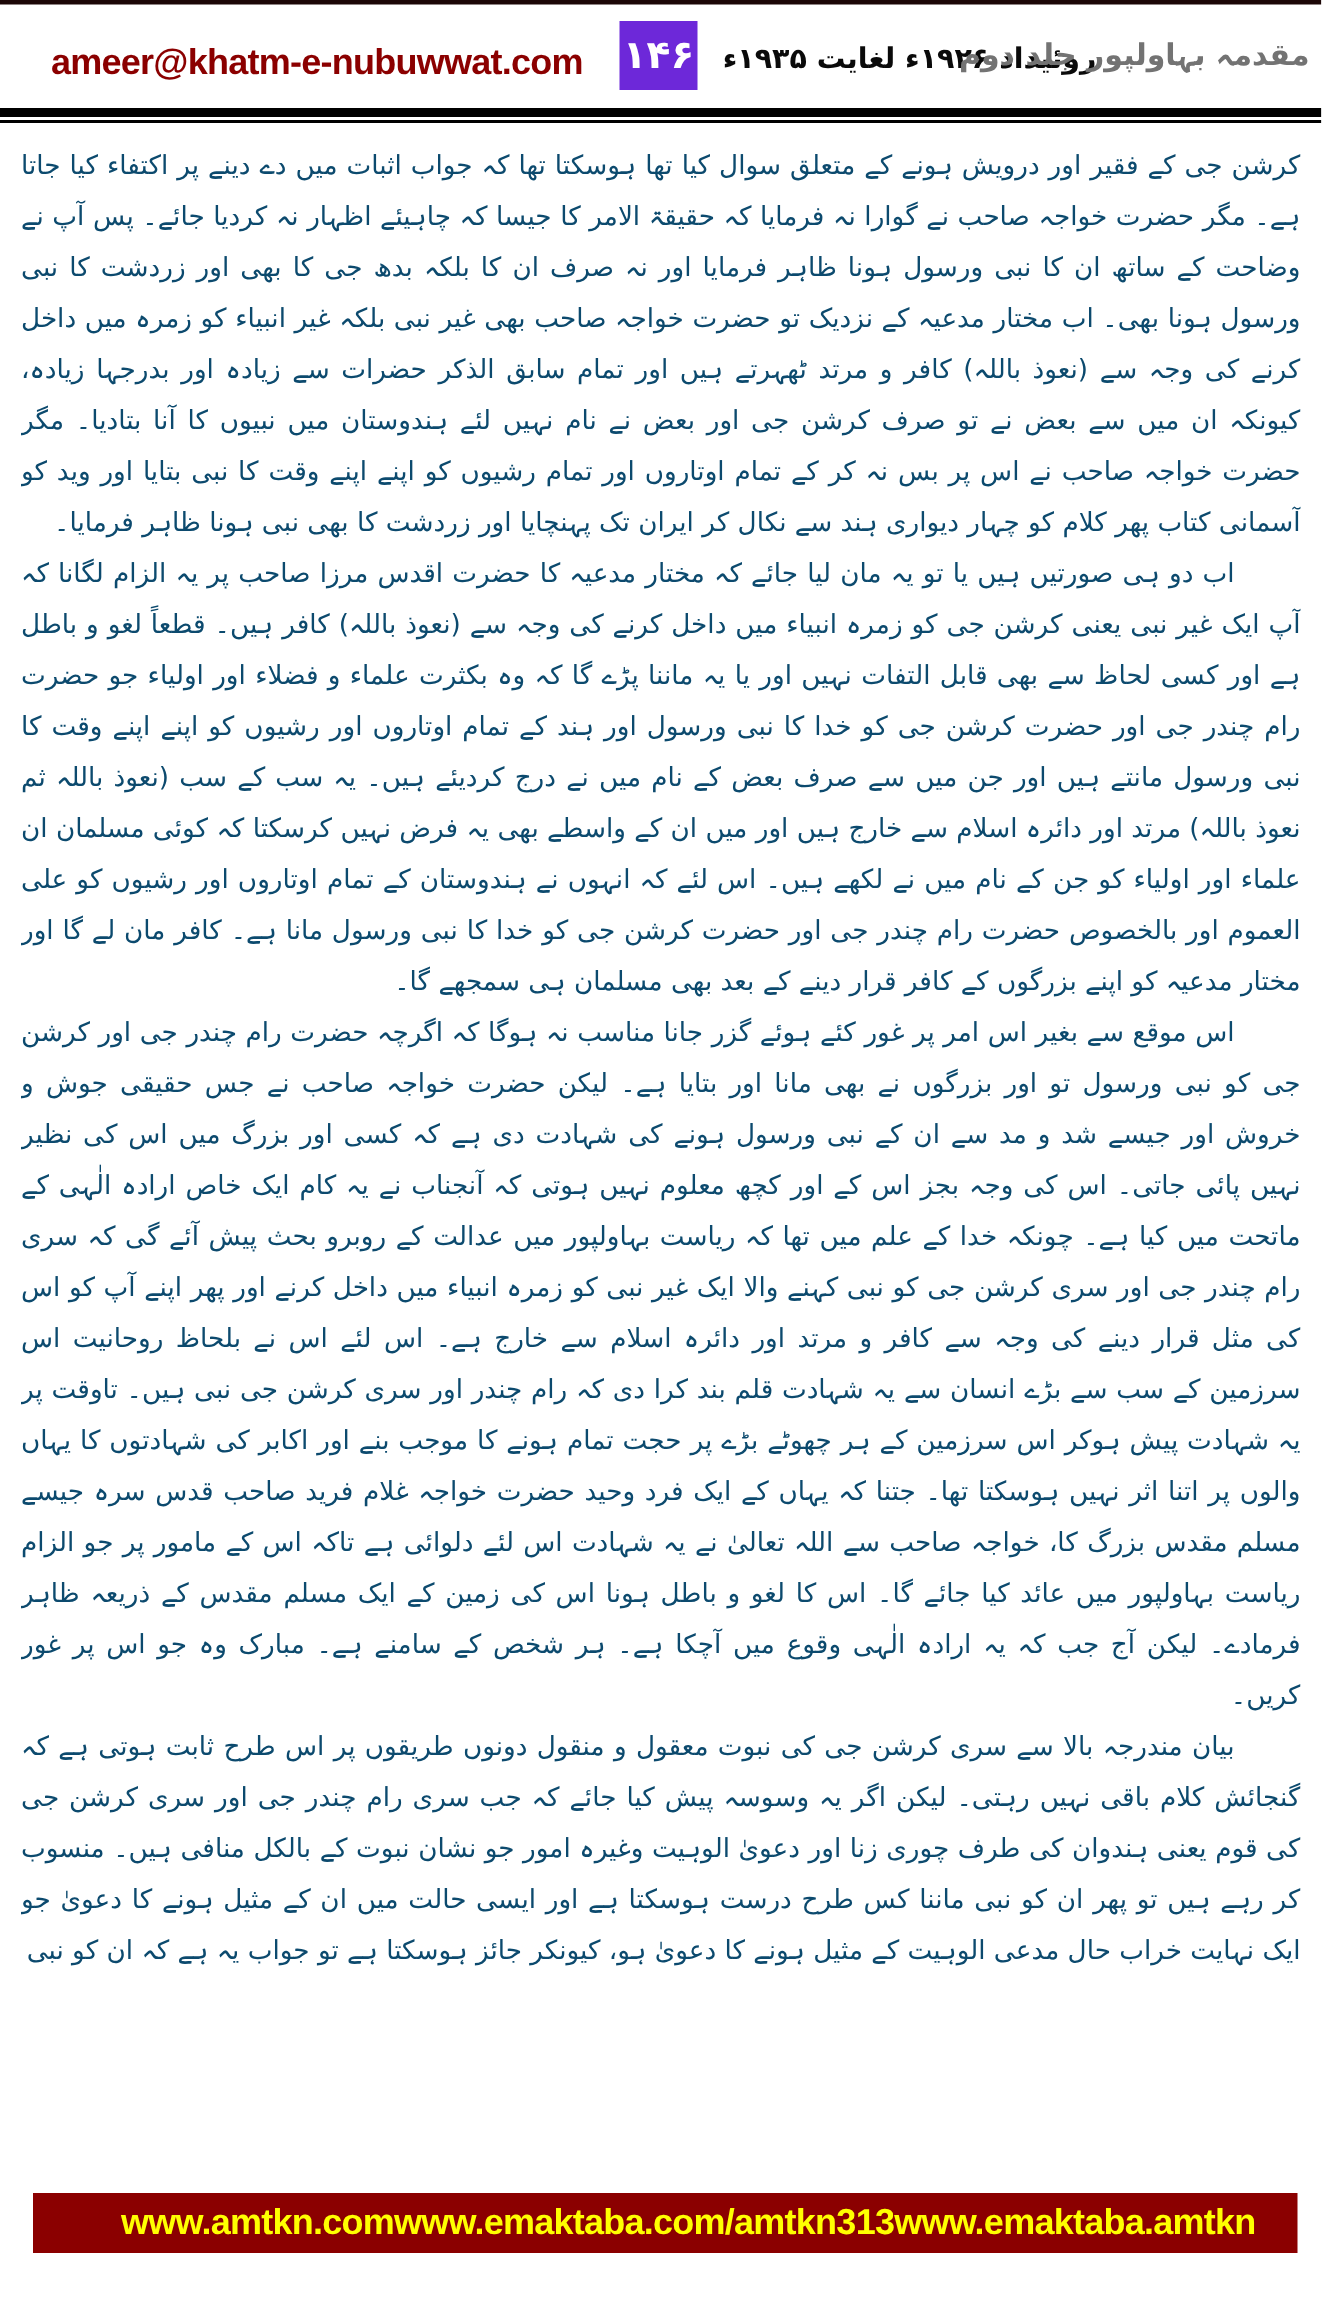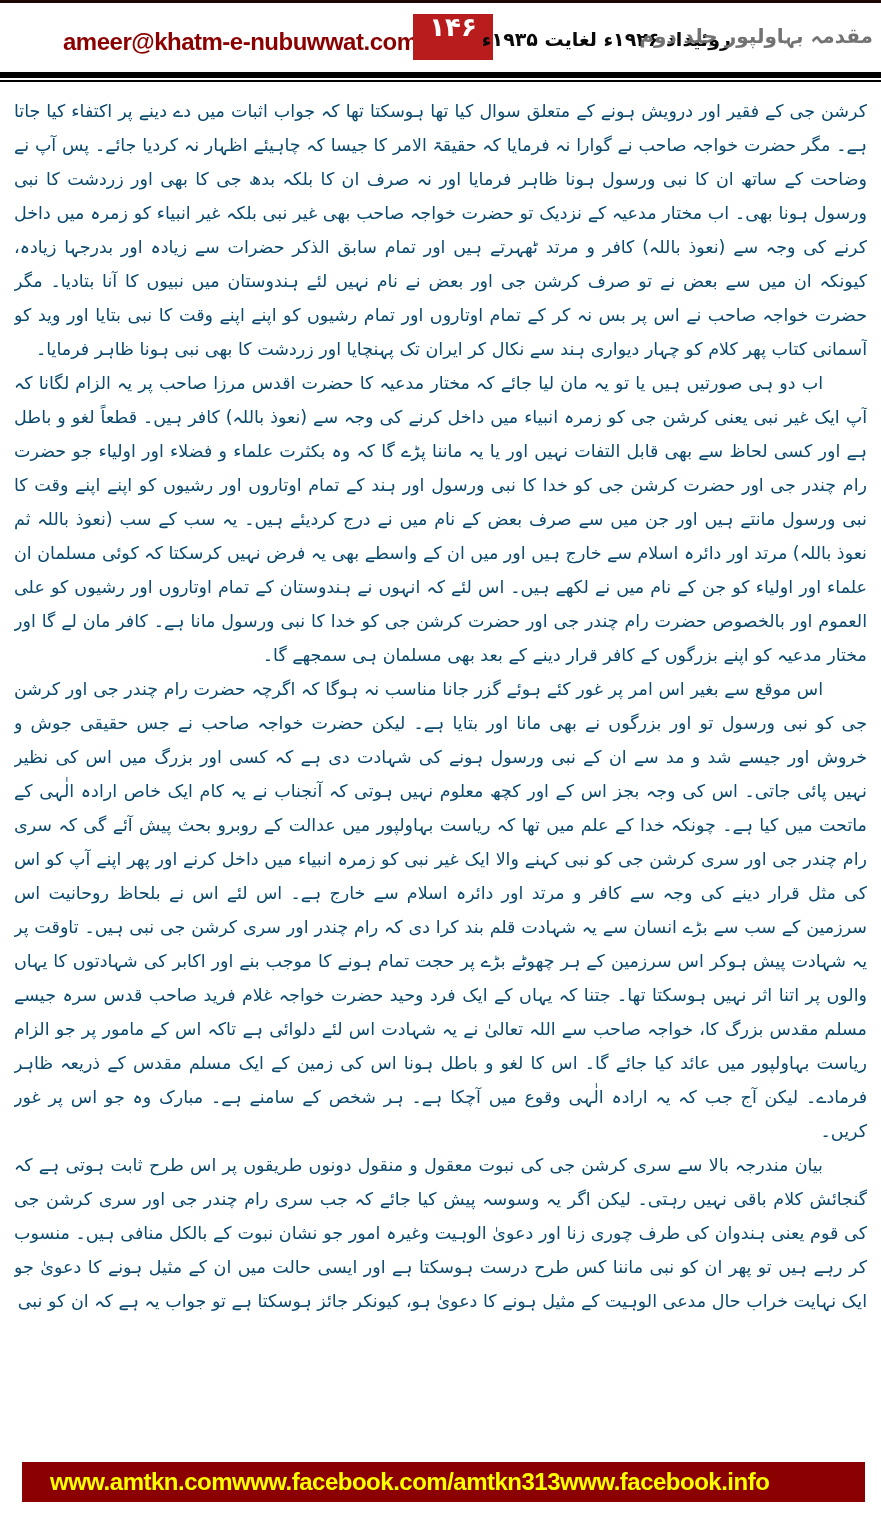--- a/index.html
+++ b/index.html
@@ -14,26 +14,25 @@
     position:absolute;top:0;left:0;right:0;height:3px;
     background:#1c0606;
   }
   
   .hdr{position:absolute;top:0;left:0;right:0;height:72px;}
   .email{
     position:absolute;left:34px;top:28px;
     font-family:"Liberation Sans", sans-serif;
     font-weight:bold;font-size:24px;letter-spacing:-0.5px;
     color:#8b0000;
-    margin-left:29px;
   }
   .pagenum-box{
-    position:absolute;left:413px;top:14px;width:80px;height:46px;
-    background:#b91c1c;
-    display:flex;align-items:flex-start;justify-content:center;
+    position:absolute;left:413px;top:14px;width:52px;height:46px;
+    background:#6d28d9;
+    display:flex;align-items:center;justify-content:center;
   }
   .pagenum-box span{
     color:#ffffff;font-weight:bold;font-size:26px;line-height:1;
     font-family:"DejaVu Sans", sans-serif;
   }
   .daterange{
     position:absolute;right:150px;top:28px;
     direction:rtl;color:#0a0a0a;font-weight:bold;font-size:19px;
     white-space:nowrap;
   }
@@ -56,21 +55,21 @@
     color:#0c4a6e;
     font-size:17.5px;line-height:34px;
     font-family:"DejaVu Sans", sans-serif;
   }
   .body-text p{margin:0;}
   .body-text p.indent{text-indent:44px;}
   
   .footer-bar{
     position:absolute;left:22px;right:16px;bottom:29px;height:40px;
     background:#8b0000;
-    display:flex;align-items:center;justify-content:flex-start;
+    display:flex;align-items:center;justify-content:flex-end;
     padding:0 28px;box-sizing:border-box;
   }
   .flink{
     color:#ffff00;
     font-family:"Liberation Sans", sans-serif;
     font-weight:bold;font-size:24px;letter-spacing:-0.5px;
     white-space:nowrap;
   }
 </style>
 </head>
@@ -100,17 +99,17 @@
 
   <main class="body-text" dir="rtl">
     <p>کرشن جی کے فقیر اور درویش ہونے کے متعلق سوال کیا تھا ہوسکتا تھا کہ جواب اثبات میں دے دینے پر اکتفاء کیا جاتا ہے۔ مگر حضرت خواجہ صاحب نے گوارا نہ فرمایا کہ حقیقۃ الامر کا جیسا کہ چاہیئے اظہار نہ کردیا جائے۔ پس آپ نے وضاحت کے ساتھ ان کا نبی ورسول ہونا ظاہر فرمایا اور نہ صرف ان کا بلکہ بدھ جی کا بھی اور زردشت کا نبی ورسول ہونا بھی۔ اب مختار مدعیہ کے نزدیک تو حضرت خواجہ صاحب بھی غیر نبی بلکہ غیر انبیاء کو زمرہ میں داخل کرنے کی وجہ سے (نعوذ باللہ) کافر و مرتد ٹھہرتے ہیں اور تمام سابق الذکر حضرات سے زیادہ اور بدرجہا زیادہ، کیونکہ ان میں سے بعض نے تو صرف کرشن جی اور بعض نے نام نہیں لئے ہندوستان میں نبیوں کا آنا بتادیا۔ مگر حضرت خواجہ صاحب نے اس پر بس نہ کر کے تمام اوتاروں اور تمام رشیوں کو اپنے اپنے وقت کا نبی بتایا اور وید کو آسمانی کتاب پھر کلام کو چہار دیواری ہند سے نکال کر ایران تک پہنچایا اور زردشت کا بھی نبی ہونا ظاہر فرمایا۔</p>
     <p class="indent">اب دو ہی صورتیں ہیں یا تو یہ مان لیا جائے کہ مختار مدعیہ کا حضرت اقدس مرزا صاحب پر یہ الزام لگانا کہ آپ ایک غیر نبی یعنی کرشن جی کو زمرہ انبیاء میں داخل کرنے کی وجہ سے (نعوذ باللہ) کافر ہیں۔ قطعاً لغو و باطل ہے اور کسی لحاظ سے بھی قابل التفات نہیں اور یا یہ ماننا پڑے گا کہ وہ بکثرت علماء و فضلاء اور اولیاء جو حضرت رام چندر جی اور حضرت کرشن جی کو خدا کا نبی ورسول اور ہند کے تمام اوتاروں اور رشیوں کو اپنے اپنے وقت کا نبی ورسول مانتے ہیں اور جن میں سے صرف بعض کے نام میں نے درج کردیئے ہیں۔ یہ سب کے سب (نعوذ باللہ ثم نعوذ باللہ) مرتد اور دائرہ اسلام سے خارج ہیں اور میں ان کے واسطے بھی یہ فرض نہیں کرسکتا کہ کوئی مسلمان ان علماء اور اولیاء کو جن کے نام میں نے لکھے ہیں۔ اس لئے کہ انہوں نے ہندوستان کے تمام اوتاروں اور رشیوں کو علی العموم اور بالخصوص حضرت رام چندر جی اور حضرت کرشن جی کو خدا کا نبی ورسول مانا ہے۔ کافر مان لے گا اور مختار مدعیہ کو اپنے بزرگوں کے کافر قرار دینے کے بعد بھی مسلمان ہی سمجھے گا۔</p>
     <p class="indent">اس موقع سے بغیر اس امر پر غور کئے ہوئے گزر جانا مناسب نہ ہوگا کہ اگرچہ حضرت رام چندر جی اور کرشن جی کو نبی ورسول تو اور بزرگوں نے بھی مانا اور بتایا ہے۔ لیکن حضرت خواجہ صاحب نے جس حقیقی جوش و خروش اور جیسے شد و مد سے ان کے نبی ورسول ہونے کی شہادت دی ہے کہ کسی اور بزرگ میں اس کی نظیر نہیں پائی جاتی۔ اس کی وجہ بجز اس کے اور کچھ معلوم نہیں ہوتی کہ آنجناب نے یہ کام ایک خاص ارادہ الٰہی کے ماتحت میں کیا ہے۔ چونکہ خدا کے علم میں تھا کہ ریاست بہاولپور میں عدالت کے روبرو بحث پیش آئے گی کہ سری رام چندر جی اور سری کرشن جی کو نبی کہنے والا ایک غیر نبی کو زمرہ انبیاء میں داخل کرنے اور پھر اپنے آپ کو اس کی مثل قرار دینے کی وجہ سے کافر و مرتد اور دائرہ اسلام سے خارج ہے۔ اس لئے اس نے بلحاظ روحانیت اس سرزمین کے سب سے بڑے انسان سے یہ شہادت قلم بند کرا دی کہ رام چندر اور سری کرشن جی نبی ہیں۔ تاوقت پر یہ شہادت پیش ہوکر اس سرزمین کے ہر چھوٹے بڑے پر حجت تمام ہونے کا موجب بنے اور اکابر کی شہادتوں کا یہاں والوں پر اتنا اثر نہیں ہوسکتا تھا۔ جتنا کہ یہاں کے ایک فرد وحید حضرت خواجہ غلام فرید صاحب قدس سرہ جیسے مسلم مقدس بزرگ کا، خواجہ صاحب سے اللہ تعالیٰ نے یہ شہادت اس لئے دلوائی ہے تاکہ اس کے مامور پر جو الزام ریاست بہاولپور میں عائد کیا جائے گا۔ اس کا لغو و باطل ہونا اس کی زمین کے ایک مسلم مقدس کے ذریعہ ظاہر فرمادے۔ لیکن آج جب کہ یہ ارادہ الٰہی وقوع میں آچکا ہے۔ ہر شخص کے سامنے ہے۔ مبارک وہ جو اس پر غور کریں۔</p>
     <p class="indent">بیان مندرجہ بالا سے سری کرشن جی کی نبوت معقول و منقول دونوں طریقوں پر اس طرح ثابت ہوتی ہے کہ گنجائش کلام باقی نہیں رہتی۔ لیکن اگر یہ وسوسہ پیش کیا جائے کہ جب سری رام چندر جی اور سری کرشن جی کی قوم یعنی ہندوان کی طرف چوری زنا اور دعویٰ الوہیت وغیرہ امور جو نشان نبوت کے بالکل منافی ہیں۔ منسوب کر رہے ہیں تو پھر ان کو نبی ماننا کس طرح درست ہوسکتا ہے اور ایسی حالت میں ان کے مثیل ہونے کا دعویٰ جو ایک نہایت خراب حال مدعی الوہیت کے مثیل ہونے کا دعویٰ ہو، کیونکر جائز ہوسکتا ہے تو جواب یہ ہے کہ ان کو نبی</p>
   </main>
 
   <footer class="footer-bar">
     <span class="flink">www.amtkn.com</span>
-    <span class="flink">www.facebook.com/amtkn313</span>
-    <span class="flink">www.facebook.info</span>
+    <span class="flink">www.emaktaba.com/amtkn313</span>
+    <span class="flink">www.emaktaba.amtkn</span>
   </footer>
 
 </div>
 
 </body></html>

